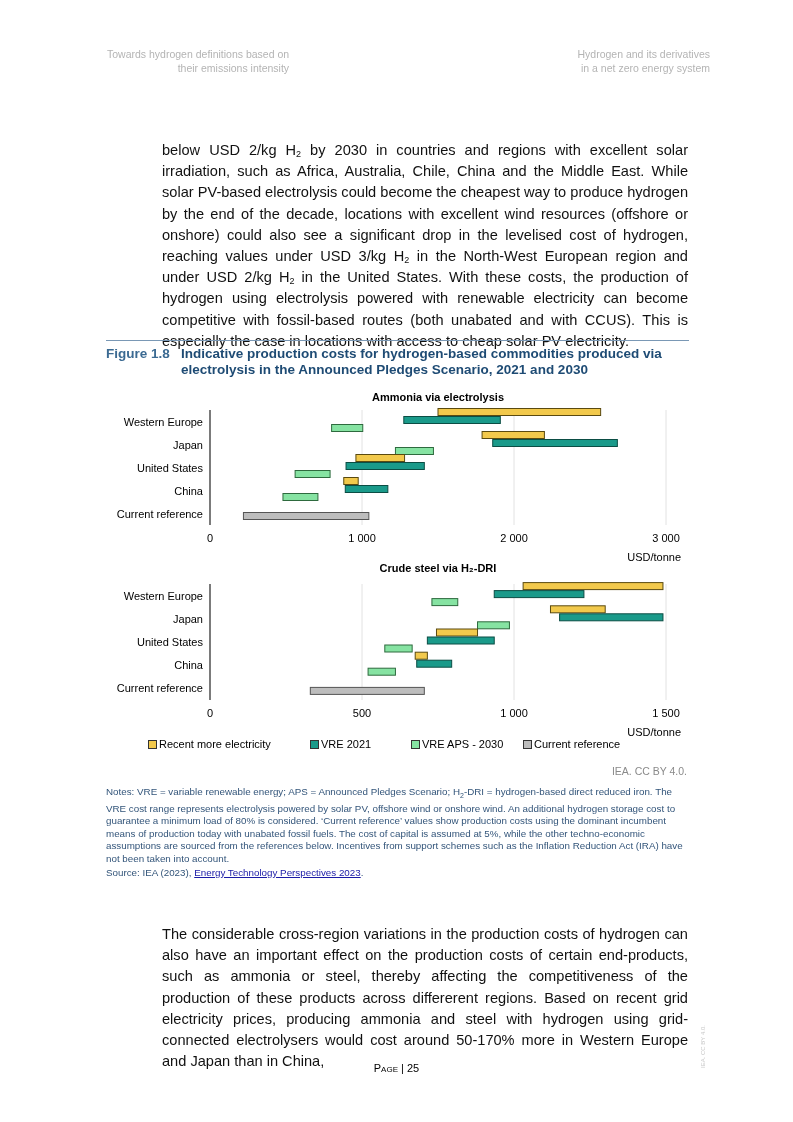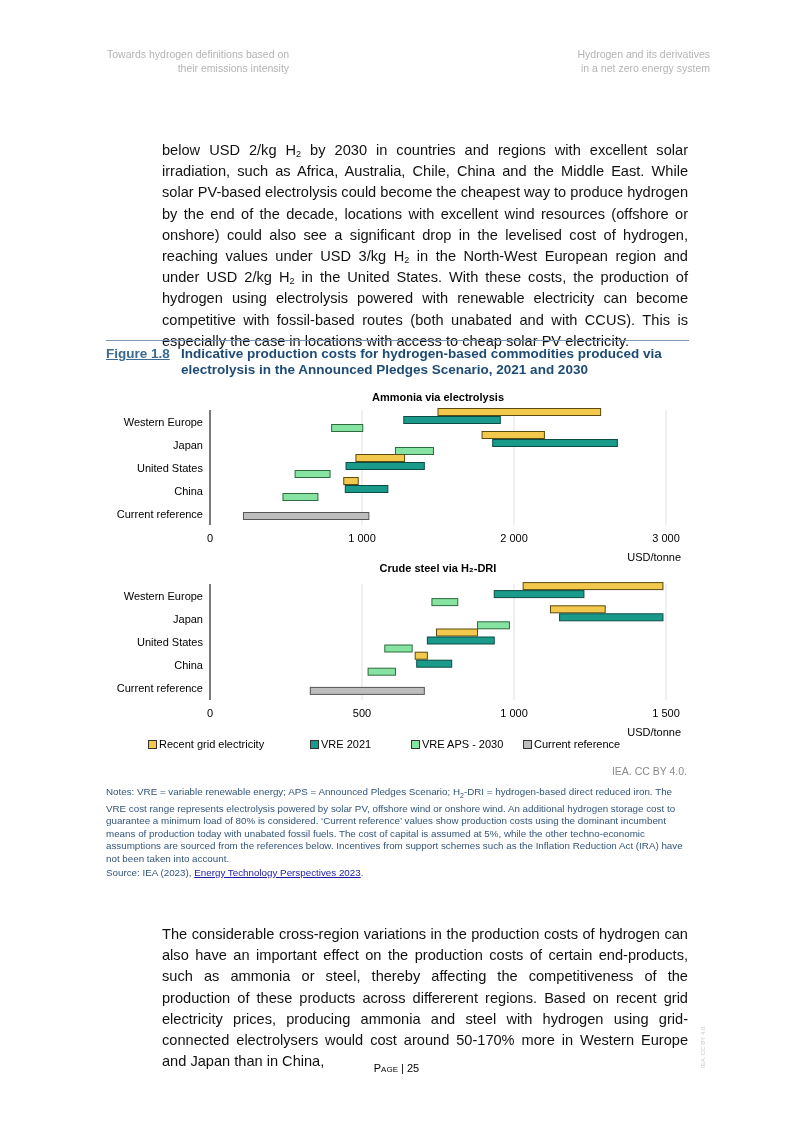--- a/index.html
+++ b/index.html
@@ -5,21 +5,21 @@
   html, body { margin: 0; padding: 0; background: #ffffff; }
   body { width: 793px; height: 1122px; position: relative; overflow: hidden; font-family: "Liberation Sans", sans-serif; color: #000; }
   .hdr { position: absolute; top: 47px; font-size: 10.5px; line-height: 14px; color: #b4b4b4; text-align: right; }
   .hdr.left { left: 107px; }
   .hdr.right { right: 83px; text-align: right; }
   .body-text { position: absolute; left: 162px; width: 526px; font-size: 14.6px; line-height: 21.2px; text-align: justify; color: #111; margin-top: 36px; }
   .body-text sub { font-size: 9px; vertical-align: -2px; line-height: 0; }
   #para1 { top: 104px; }
   #para2 { top: 888px; }
   .fig-rule { position: absolute; left: 106px; top: 340px; width: 583px; height: 1px; background: #7a98b5; }
-  .fig-num { position: absolute; left: 106px; top: 346px; font-size: 13.5px; font-weight: bold; color: #3b6a92; text-decoration: underline; }
+  .fig-num { position: absolute; left: 106px; top: 346px; font-size: 13.5px; font-weight: bold; color: #3b6a92; }
   .fig-title { position: absolute; left: 181px; top: 346px; width: 510px; font-size: 13.5px; line-height: 16px; font-weight: bold; color: #1e4b74; }
   svg.chart { position: absolute; left: 0; overflow: visible; }
   #chart-ammonia { top: 385px; }
   #chart-steel { top: 558px; }
   .ctitle { font-size: 11px; font-weight: bold; fill: #000; }
   .cat { font-size: 11px; fill: #000; }
   .tick { font-size: 11px; fill: #000; }
   .unit { font-size: 11px; fill: #000; }
   .legend { position: absolute; top: 738px; left: 148px; display: flex; font-size: 11px; }
   .legend-item { display: flex; align-items: center; margin-right: 0; }
@@ -107,21 +107,21 @@
     <rect x="415.20000000000005" y="94.19999999999999" width="12.159999999999968" height="7" fill="#f2c94c" stroke="#5a4a10" stroke-width="1"></rect>
     <rect x="416.72" y="102.19999999999999" width="34.95999999999998" height="7" fill="#1a9a8a" stroke="#0b4d44" stroke-width="1"></rect>
     <rect x="368.08000000000004" y="110.19999999999999" width="27.359999999999957" height="7" fill="#86e3a2" stroke="#2e6a3e" stroke-width="1"></rect>
     <text x="203" y="134.4" text-anchor="end" class="cat">Current reference</text>
     <rect x="310.32" y="129.4" width="114" height="7" fill="#bdbdbd" stroke="#555" stroke-width="1"></rect>
   </svg>
 
 <div class="legend">
     <div class="legend-item" style="width: 162px;">
       <span class="legend-swatch" style="background: rgb(242, 201, 76);"></span>
-      <span>Recent grid electricity</span>
+      <span>Recent more electricity</span>
     </div>
     <div class="legend-item" style="width: 101px;">
       <span class="legend-swatch" style="background: rgb(26, 154, 138);"></span>
       <span>VRE 2021</span>
     </div>
     <div class="legend-item" style="width: 112px;">
       <span class="legend-swatch" style="background: rgb(134, 227, 162);"></span>
       <span>VRE APS - 2030</span>
     </div>
     <div class="legend-item" style="width: 120px;">

